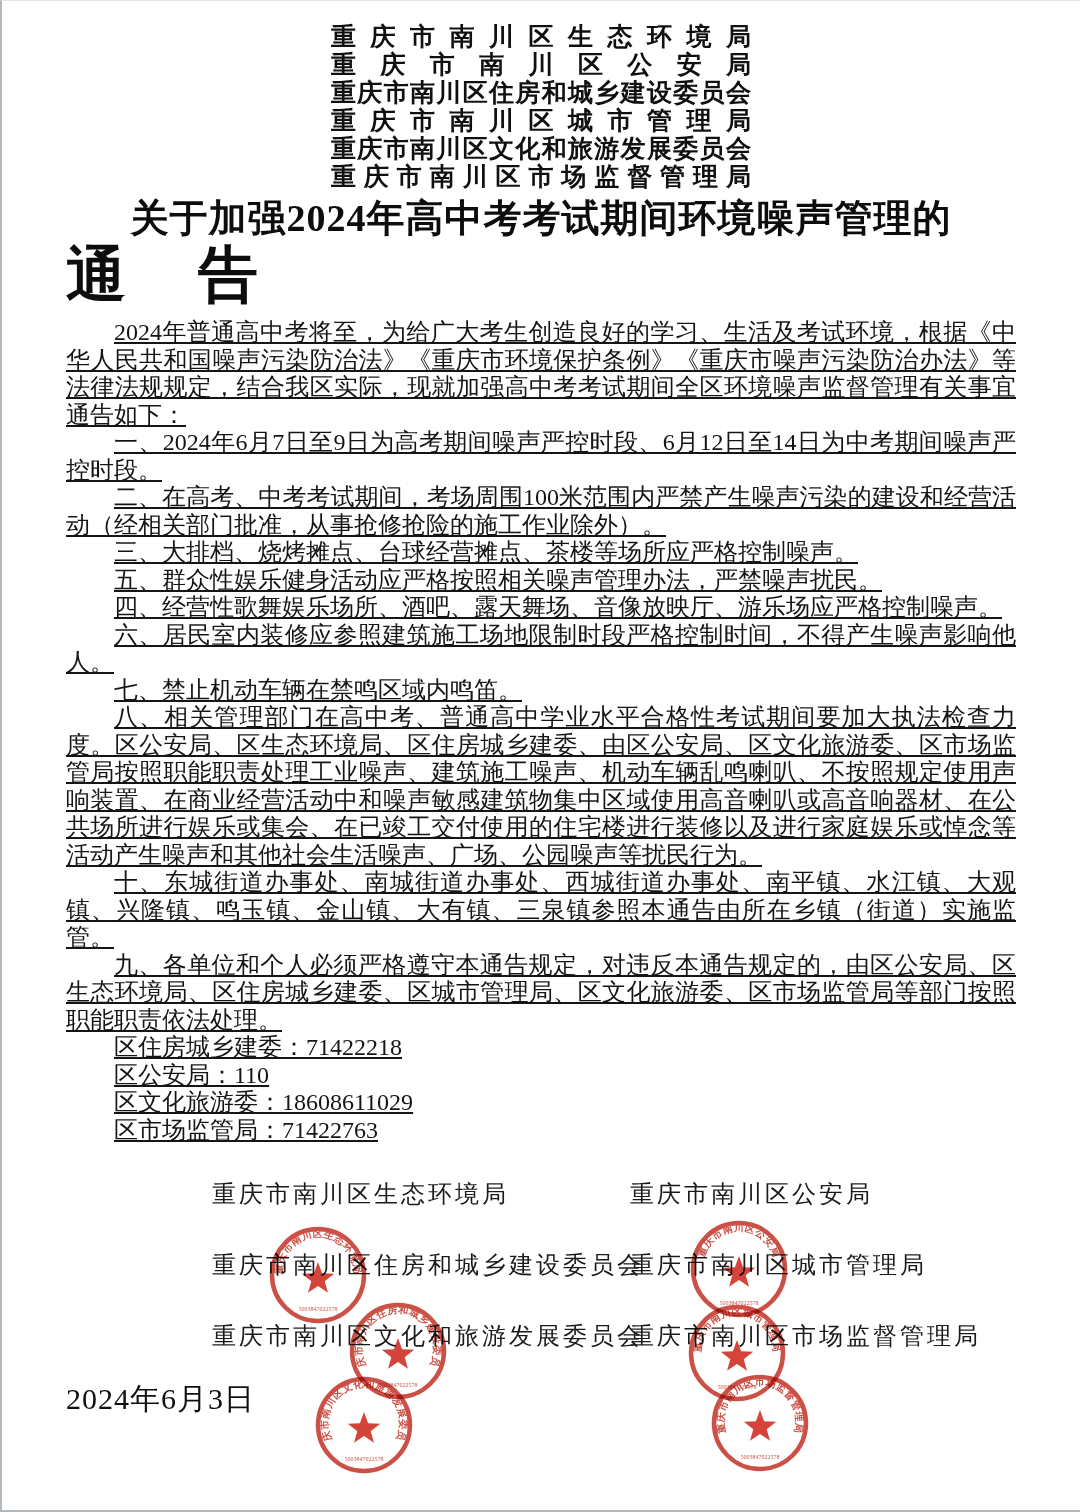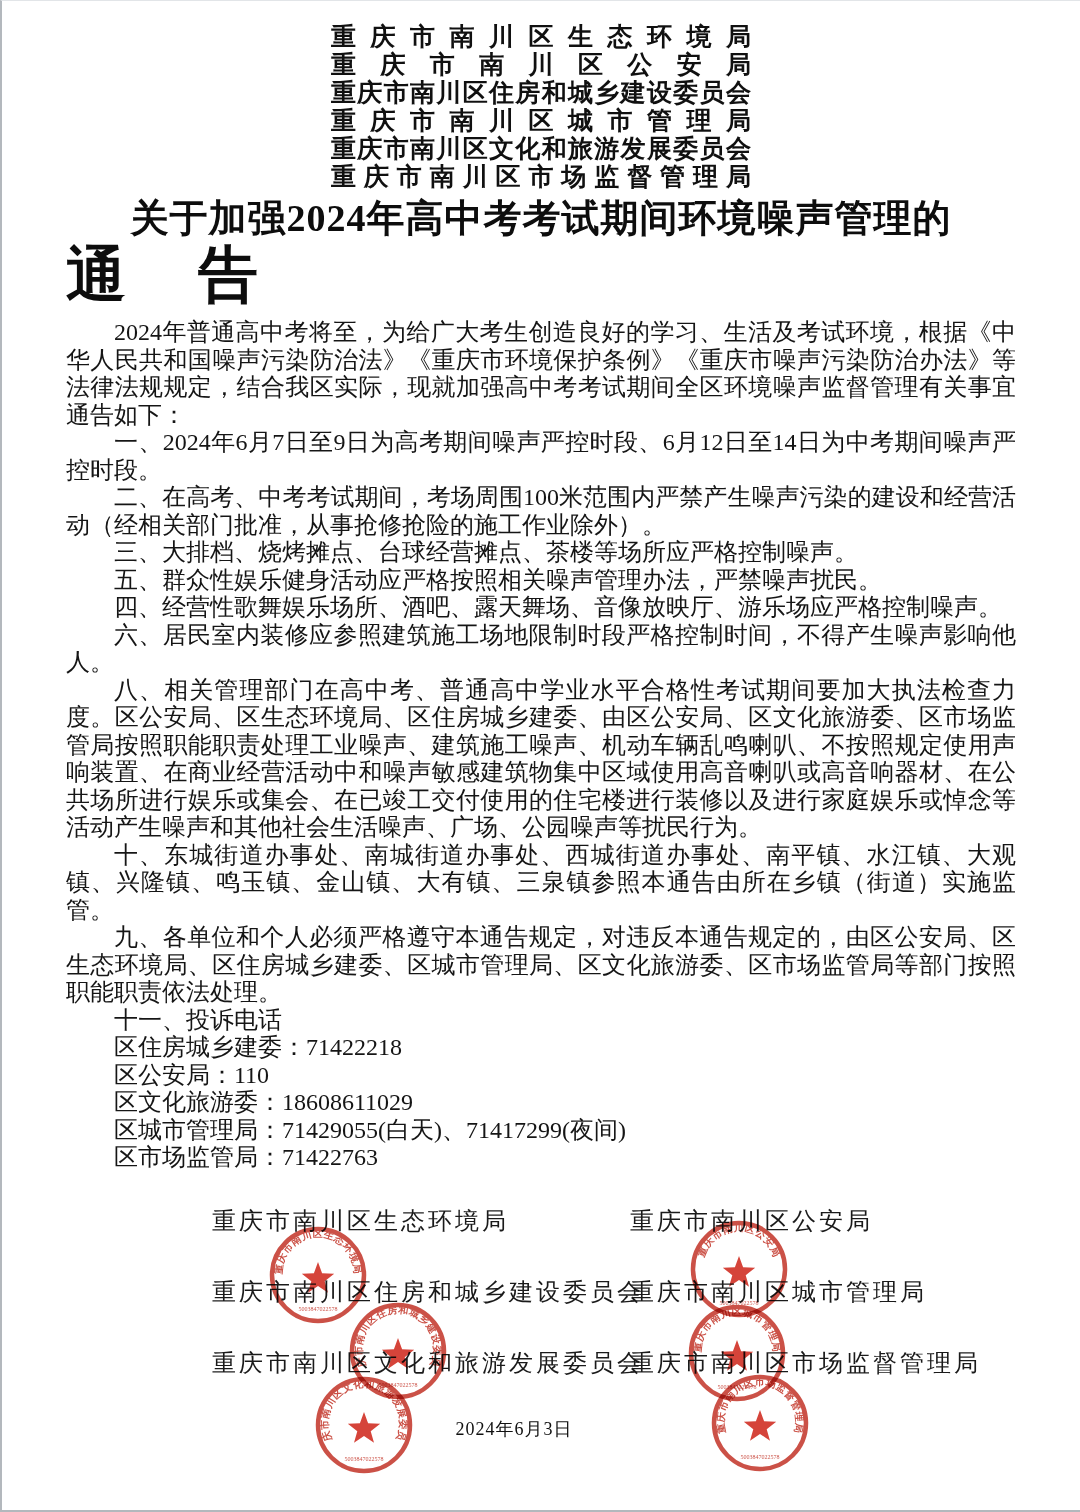--- a/index.html
+++ b/index.html
@@ -57,20 +57,21 @@
     letter-spacing: 6px;
     color: #0d0d0d;
   }
   
   .body-block {
     margin-top: 8px;
     font-size: 24px;
     line-height: 27.5px;
     text-align: justify;
     color: #151515;
+    text-decoration: underline;
   }
   .body-block p {
     margin: 0;
     text-indent: 2em;
   }
   
   .sig-block {
     margin-top: 14px;
   }
   .sig-row {
@@ -82,24 +83,24 @@
     top: 50%;
     transform: translateY(-50%);
     font-size: 24px;
     letter-spacing: 3px;
     color: #1a1a1a;
     white-space: nowrap;
   }
   .sig-left  { left: 146px; }
   .sig-right { left: 564px; }
   .date-line {
-    margin-top: 18px;
-    text-align: center;
+    margin-top: 8px;
+    text-align: left;
     padding-right: 54px;
-    font-size: 18px;
+    font-size: 30px;
     letter-spacing: 1px;
     color: #101010;
   }
   
   .seal {
     position: absolute;
     width: 100px;
     height: 100px;
     opacity: 0.88;
     mix-blend-mode: multiply;
@@ -229,28 +230,27 @@
   <div class="doc-type-title">通　告</div>
 
   <div class="body-block">
     <p>2024年普通高中考将至，为给广大考生创造良好的学习、生活及考试环境，根据《中华人民共和国噪声污染防治法》《重庆市环境保护条例》《重庆市噪声污染防治办法》等法律法规规定，结合我区实际，现就加强高中考考试期间全区环境噪声监督管理有关事宜通告如下：</p>
     <p>一、2024年6月7日至9日为高考期间噪声严控时段、6月12日至14日为中考期间噪声严控时段。</p>
     <p>二、在高考、中考考试期间，考场周围100米范围内严禁产生噪声污染的建设和经营活动（经相关部门批准，从事抢修抢险的施工作业除外）。</p>
     <p>三、大排档、烧烤摊点、台球经营摊点、茶楼等场所应严格控制噪声。</p>
     <p>五、群众性娱乐健身活动应严格按照相关噪声管理办法，严禁噪声扰民。</p>
     <p>四、经营性歌舞娱乐场所、酒吧、露天舞场、音像放映厅、游乐场应严格控制噪声。</p>
     <p>六、居民室内装修应参照建筑施工场地限制时段严格控制时间，不得产生噪声影响他人。</p>
+    <p>七、禁止机动车辆在禁鸣区域内鸣笛。</p>
     <p>八、相关管理部门在高中考、普通高中学业水平合格性考试期间要加大执法检查力度。区公安局、区生态环境局、区住房城乡建委、由区公安局、区文化旅游委、区市场监管局按照职能职责处理工业噪声、建筑施工噪声、机动车辆乱鸣喇叭、不按照规定使用声响装置、在商业经营活动中和噪声敏感建筑物集中区域使用高音喇叭或高音响器材、在公共场所进行娱乐或集会、在已竣工交付使用的住宅楼进行装修以及进行家庭娱乐或悼念等活动产生噪声和其他社会生活噪声、广场、公园噪声等扰民行为。</p>
     <p>十、东城街道办事处、南城街道办事处、西城街道办事处、南平镇、水江镇、大观镇、兴隆镇、鸣玉镇、金山镇、大有镇、三泉镇参照本通告由所在乡镇（街道）实施监管。</p>
     <p>九、各单位和个人必须严格遵守本通告规定，对违反本通告规定的，由区公安局、区生态环境局、区住房城乡建委、区城市管理局、区文化旅游委、区市场监管局等部门按照职能职责依法处理。</p>
-    <p>十一、投诉电话</p>
     <p>区住房城乡建委：71422218</p>
     <p>区公安局：110</p>
     <p>区文化旅游委：18608611029</p>
-    <p>区城市管理局：71429055(白天)、71417299(夜间)</p>
     <p>区市场监管局：71422763</p>
   </div>
 
   <div class="sig-block">
     <div class="sig-row">
       <span class="sig-left">重庆市南川区生态环境局</span>
       <span class="sig-right">重庆市南川区公安局</span>
     </div>
     <div class="sig-row">
       <span class="sig-left">重庆市南川区住房和城乡建设委员会</span>

